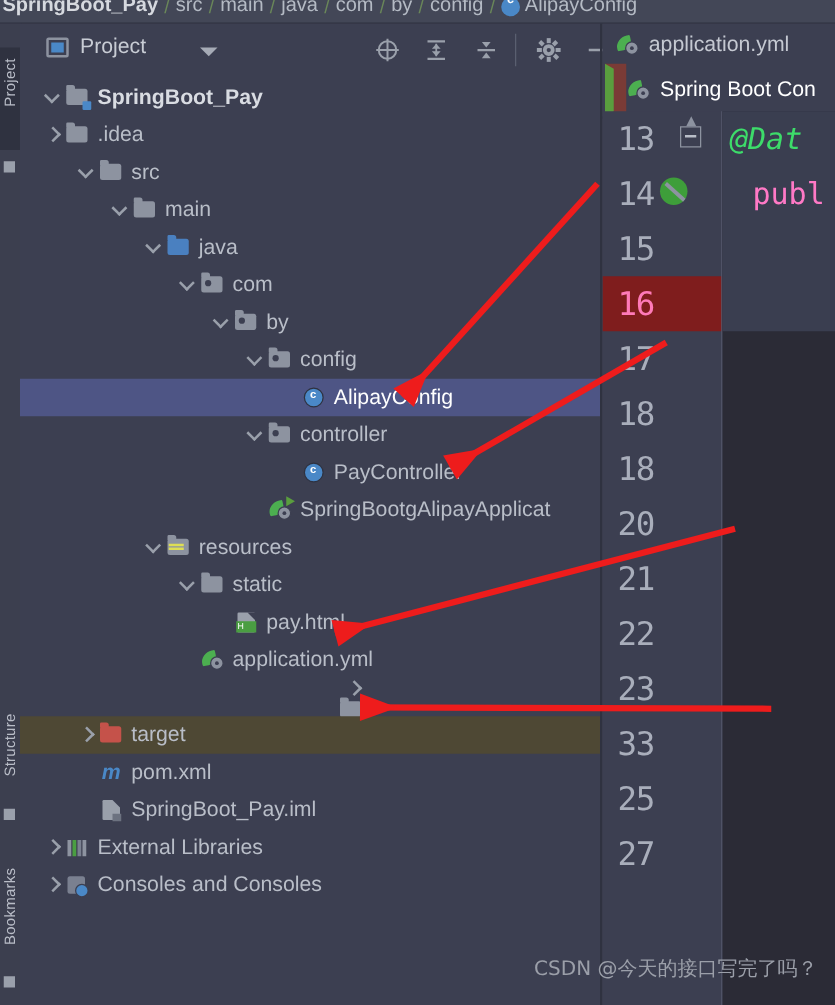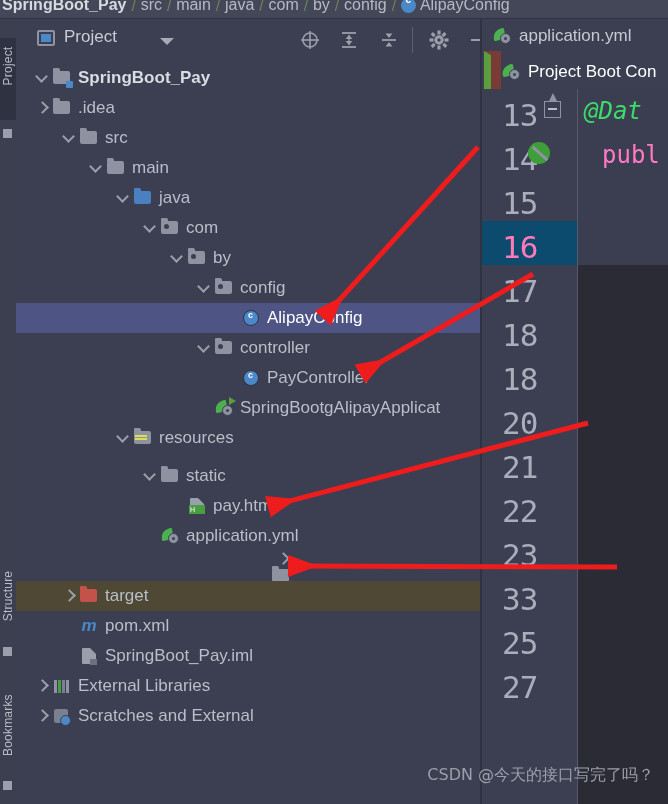--- a/index.html
+++ b/index.html
@@ -142,23 +142,23 @@
   .editor{position:absolute;left:482px;top:19px;width:186px;height:785px;background:#3c3f51;overflow:hidden;}
   .tabs{position:absolute;left:0;top:0;width:186px;}
   .tab{position:relative;height:34px;display:flex;align-items:center;padding-left:10px;
     white-space:nowrap;font-size:17px;color:#c5c9d2;}
   .tab.run{background:#7a3b36;color:#ffffff;}
   .tab .ic{margin-right:7px;}
   .tab-underline{position:absolute;left:0;bottom:0;width:186px;height:2px;background:#2f3240;}
 
   .gutter{position:absolute;left:0;top:70px;width:96px;height:715px;background:#3c3f51;}
   .gline{position:relative;height:44px;}
-  .gnum{position:absolute;left:20px;top:8px;font-size:31px;color:#a9aebb;
+  .gnum{position:absolute;left:12px;top:8px;font-size:26px;color:#a9aebb;
     font-family:"DejaVu Sans Mono","Liberation Mono",monospace;letter-spacing:-1px;}
-  .gline.cur{background:#0c4a6e;}
+  .gline.cur{background:#7f1d1d;}
   .gline.cur .gnum{color:#ff7ab8;}
   .gfold{position:absolute;left:62px;top:12px;width:17px;height:17px;
     border:1.5px solid #8d93a0;box-sizing:border-box;}
   .gfold:before{content:"";position:absolute;left:3px;top:6px;width:9px;height:1.5px;background:#b9bec8;}
   .gfold:after{content:"";position:absolute;left:4px;top:-9px;width:0;height:0;
     border-left:4.5px solid transparent;border-right:4.5px solid transparent;border-bottom:8px solid #8d93a0;}
   .gdisable{position:absolute;left:46px;top:9px;width:22px;height:22px;border-radius:50%;background:#3e9e3a;}
   .gdisable:after{content:"";position:absolute;left:2px;top:10px;width:20px;height:3px;
     background:#8d93a0;transform:rotate(42deg);}
   .bulb{position:absolute;left:140px;top:14px;width:17px;height:17px;border-radius:50%;background:#eaea8a;}
@@ -368,21 +368,21 @@
           <span class="label">SpringBootgAlipayApplicat</span>
         </div>
         <div class="row" style="padding-left: 99px;">
           <span class="arrow d"></span>
           <span class="ic">
             <span class="fold"></span>
             <span class="dash"></span>
           </span>
           <span class="label">resources</span>
         </div>
-        <div class="row" style="padding-left: 126px; margin-top: 8px;">
+        <div class="row" style="padding-left: 126px;">
           <span class="arrow d"></span>
           <span class="ic">
             <span class="fold"></span>
           </span>
           <span class="label">static</span>
         </div>
         <div class="row" style="padding-left: 153px;">
           <span class="arrow"></span>
           <span class="ic">
             <span class="htmlf">
@@ -439,21 +439,21 @@
               <span></span>
             </span>
           </span>
           <span class="label">External Libraries</span>
         </div>
         <div class="row" style="padding-left: 18px;">
           <span class="arrow r"></span>
           <span class="ic">
             <span class="scr"></span>
           </span>
-          <span class="label">Scratches and External</span>
+          <span class="label">Consoles and Consoles</span>
         </div>
       </div>
   </div>
 
   <div class="panel-right-border"></div>
 
   <div class="editor">
     <div class="tabs" id="tabs">
         <div class="tab">
           <span class="ic">
@@ -464,21 +464,21 @@
           </span>
           <span>application.yml</span>
         </div>
         <div class="tab run">
           <span class="ic">
             <span class="spring">
               <span class="leaf"></span>
               <span class="gr"></span>
             </span>
           </span>
-          <span>Project Boot Con</span>
+          <span>Spring Boot Con</span>
         </div>
         <div class="tab-underline"></div>
       </div>
 
     <div class="gutter" id="gutter">
         <div class="gline">
           <span class="gnum">13</span>
           <span class="gfold"></span>
         </div>
         <div class="gline">

